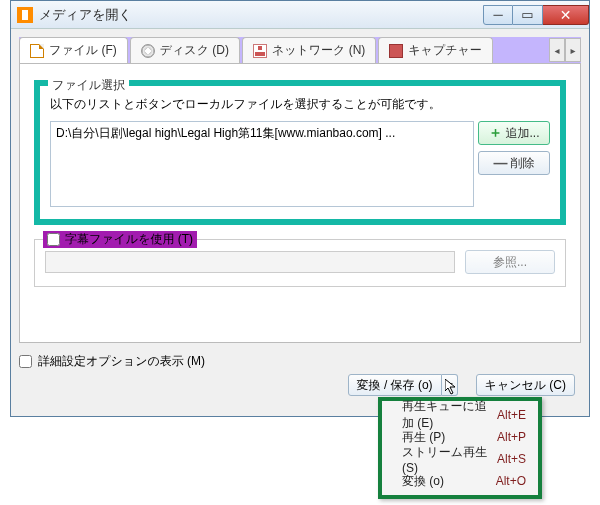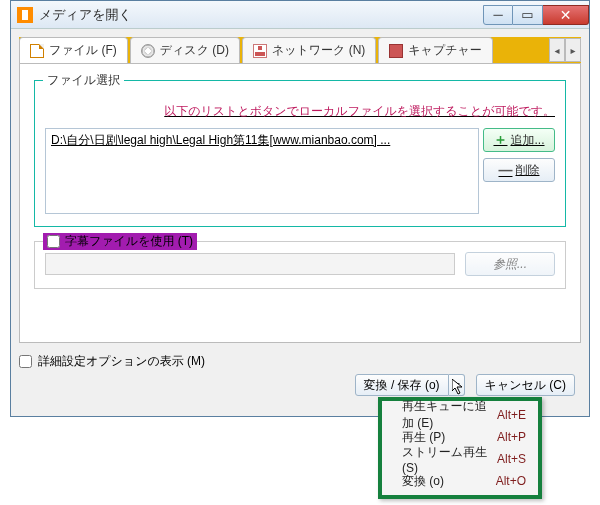--- a/index.html
+++ b/index.html
@@ -11,59 +11,59 @@
   .titlebar .icon::after { content:""; border-top:5px solid #fff; border-bottom:5px solid #fff; border-left:3px solid #fff; border-right:3px solid #fff; width:0;height:0;}
   .title { flex: 1; color: #2a2a2a; font-size: 13px; }
   .winbtns { display: flex; height: 20px; }
   .winbtn { width: 30px; height: 20px; margin-left: 0; display:flex;align-items:center;justify-content:center; font-size:13px; color:#333; }
   .winbtn.min { background: linear-gradient(#eaf3fb,#cfe1f3); border:1px solid #6f95b8; border-radius:0 0 0 3px;}
   .winbtn.max { background: linear-gradient(#eaf3fb,#cfe1f3); border:1px solid #6f95b8; border-left:none;}
   .winbtn.close { width: 46px; background: linear-gradient(#e57373,#c93b2f); border:1px solid #8e2b22; color:#fff; font-size:14px; border-radius:0 0 3px 0; border-left:none;}
 
   .client { padding: 8px 8px 12px 8px; background: #f0f0f0; }
 
-  .tabrow { display: flex; align-items: center; background: #eab308; border-bottom: none; }
+  .tabrow { display: flex; align-items: center; background: #c4b5fd; border-bottom: none; }
   .tab { display: flex; align-items: center; height: 26px; padding: 0 10px; border: 1px solid #bbb; border-bottom: none; background: #f7f7f7; margin-right: 2px; font-size: 12px; color:#333; border-radius: 4px 4px 0 0; cursor:pointer;}
   .tab.active { background: #fff; font-weight: normal; position: relative; z-index: 2; }
   .tab .ticon { width: 14px; height: 14px; margin-right: 5px; display:inline-block; }
   .ic-file { border:1px solid #d08000; background:#fff; position:relative;}
   .ic-file::after{content:"";position:absolute;right:-1px;top:-1px;border-top:5px solid #f0f0f0;border-left:5px solid #d08000;}
   .ic-disc { border-radius:50%; background: radial-gradient(circle,#fff 30%,#ccc 33%,#eee 60%,#bbb 63%); border:1px solid #999;}
   .ic-net { background:#fff;border:1px solid #c77;}
   .ic-net::before{content:"";display:block;width:4px;height:4px;background:#c55;margin:1px auto;}
   .ic-net::after{content:"";display:block;width:10px;height:4px;background:#c55;margin:2px auto;}
   .ic-cap { background:#c55;border:1px solid #933;}
   .scrollbtn { width:16px;height:24px;border:1px solid #bbb;background:#eee;display:flex;align-items:center;justify-content:center;font-size:10px;color:#555;cursor:pointer;}
 
   .tabpage { background:#fff; border:1px solid #bbb; padding: 12px 14px 18px 14px; position:relative; min-height:280px;}
 
-  .group { border:1px solid #14b8a6; padding: 16px 10px 12px 10px; margin-top: 4px; position:relative;text-decoration:underline;}
+  .group { border:6px solid #14b8a6; padding: 4px 10px 12px 10px; margin-top: 4px; position:relative;}
   .group > .legend { position:absolute; top:-9px; left:8px; background:#fff; padding:0 4px; font-size:12px; color:#333;}
-  .desc { margin: 6px 0 8px 0; color:#be185d;text-align:right;}
+  .desc { margin: 6px 0 8px 0; color:#000000;}
   .filebox-row { display:flex; align-items:flex-start; gap:4px;}
   .filelist { flex:1; height: 86px; border:1px solid #b5c6d6; background:#fff; padding:3px 5px; overflow:hidden;}
   .filelist .item { color:#000; white-space:nowrap; }
   .sidebtns { display:flex; flex-direction:column; gap:6px; width:72px;}
   .btn { height:24px; border:1px solid #9eb4c8; background:linear-gradient(#fdfdfd,#e6eef6); display:flex;align-items:center;justify-content:center; font-size:12px; color:#2a2a2a; border-radius:3px; cursor:pointer;}
   .btn.add { border:1px solid #4b8; background:linear-gradient(#f4fff6,#d7f3dc);}
   .btn.add .plus{ color:#2a9d3a; font-weight:bold; margin-right:3px; font-size:14px;}
   .btn.del .minus{ color:#555; font-weight:bold; margin-right:3px; font-size:14px;}
   .btn.wide { width: 90px; }
 
   .subgroup { border:1px solid #ccc; padding:10px 10px 12px 10px; margin-top:14px; position:relative;}
   .subgroup .legend { position:absolute; top:-9px; left:8px; background:#a21caf; padding:0 4px; display:flex; align-items:center; gap:5px;}
   .subgroup .legend input{ margin:0; }
   .sub-row{ display:flex; gap:10px; align-items:center;}
   .sub-row input[type=text]{ flex:1; height:22px; border:1px solid #ccc; background:#f4f4f4; padding:0 4px;}
-  .sub-row .btn { width:90px;font-style:italic;}
+  .sub-row .btn { width:90px;}
 
   .advrow { display:flex; align-items:center; gap:6px; margin-top:10px; }
   .advrow input{margin:0;}
 
-  .bottombar { display:flex; justify-content:flex-end; padding:4px 6px 8px 0; gap:7px; }
+  .bottombar { display:flex; justify-content:flex-end; padding:4px 6px 8px 0; gap:14px; }
   .splitbtn { display:flex; }
   .splitbtn .main { height:22px; padding:0 8px; border:1px solid #9eb4c8; background:linear-gradient(#fdfdfd,#e6eef6); border-radius:3px 0 0 3px; display:flex;align-items:center; font-size:12px; cursor:pointer;}
   .splitbtn .drop { width:16px; border:1px solid #9eb4c8; border-left:none; background:linear-gradient(#fdfdfd,#e6eef6); border-radius:0 3px 3px 0; display:flex;align-items:center;justify-content:center; cursor:pointer; position:relative;}
   .splitbtn .drop::after{content:"";border-left:4px solid transparent;border-right:4px solid transparent;border-top:4px solid #444;}
   .cursor { position:absolute; width:12px;height:16px; pointer-events:none;}
   .cursor svg{display:block;}
   .cancelbtn { height:22px; padding:0 8px; border:1px solid #9eb4c8; background:linear-gradient(#fdfdfd,#e6eef6); border-radius:3px; margin-left:4px; display:flex;align-items:center; font-size:12px; cursor:pointer;}
 
   .menu { position:absolute; right:58px; bottom:6px; width:164px; background:#f4f4f4; border:4px solid #15803d; box-shadow:2px 2px 4px rgba(0,0,0,.25); padding:3px 2px; z-index:20;}
   .menu .mi { display:flex; justify-content:space-between; align-items:center; height:22px; padding:0 10px 0 18px; font-size:12px; color:#222; cursor:pointer;}

